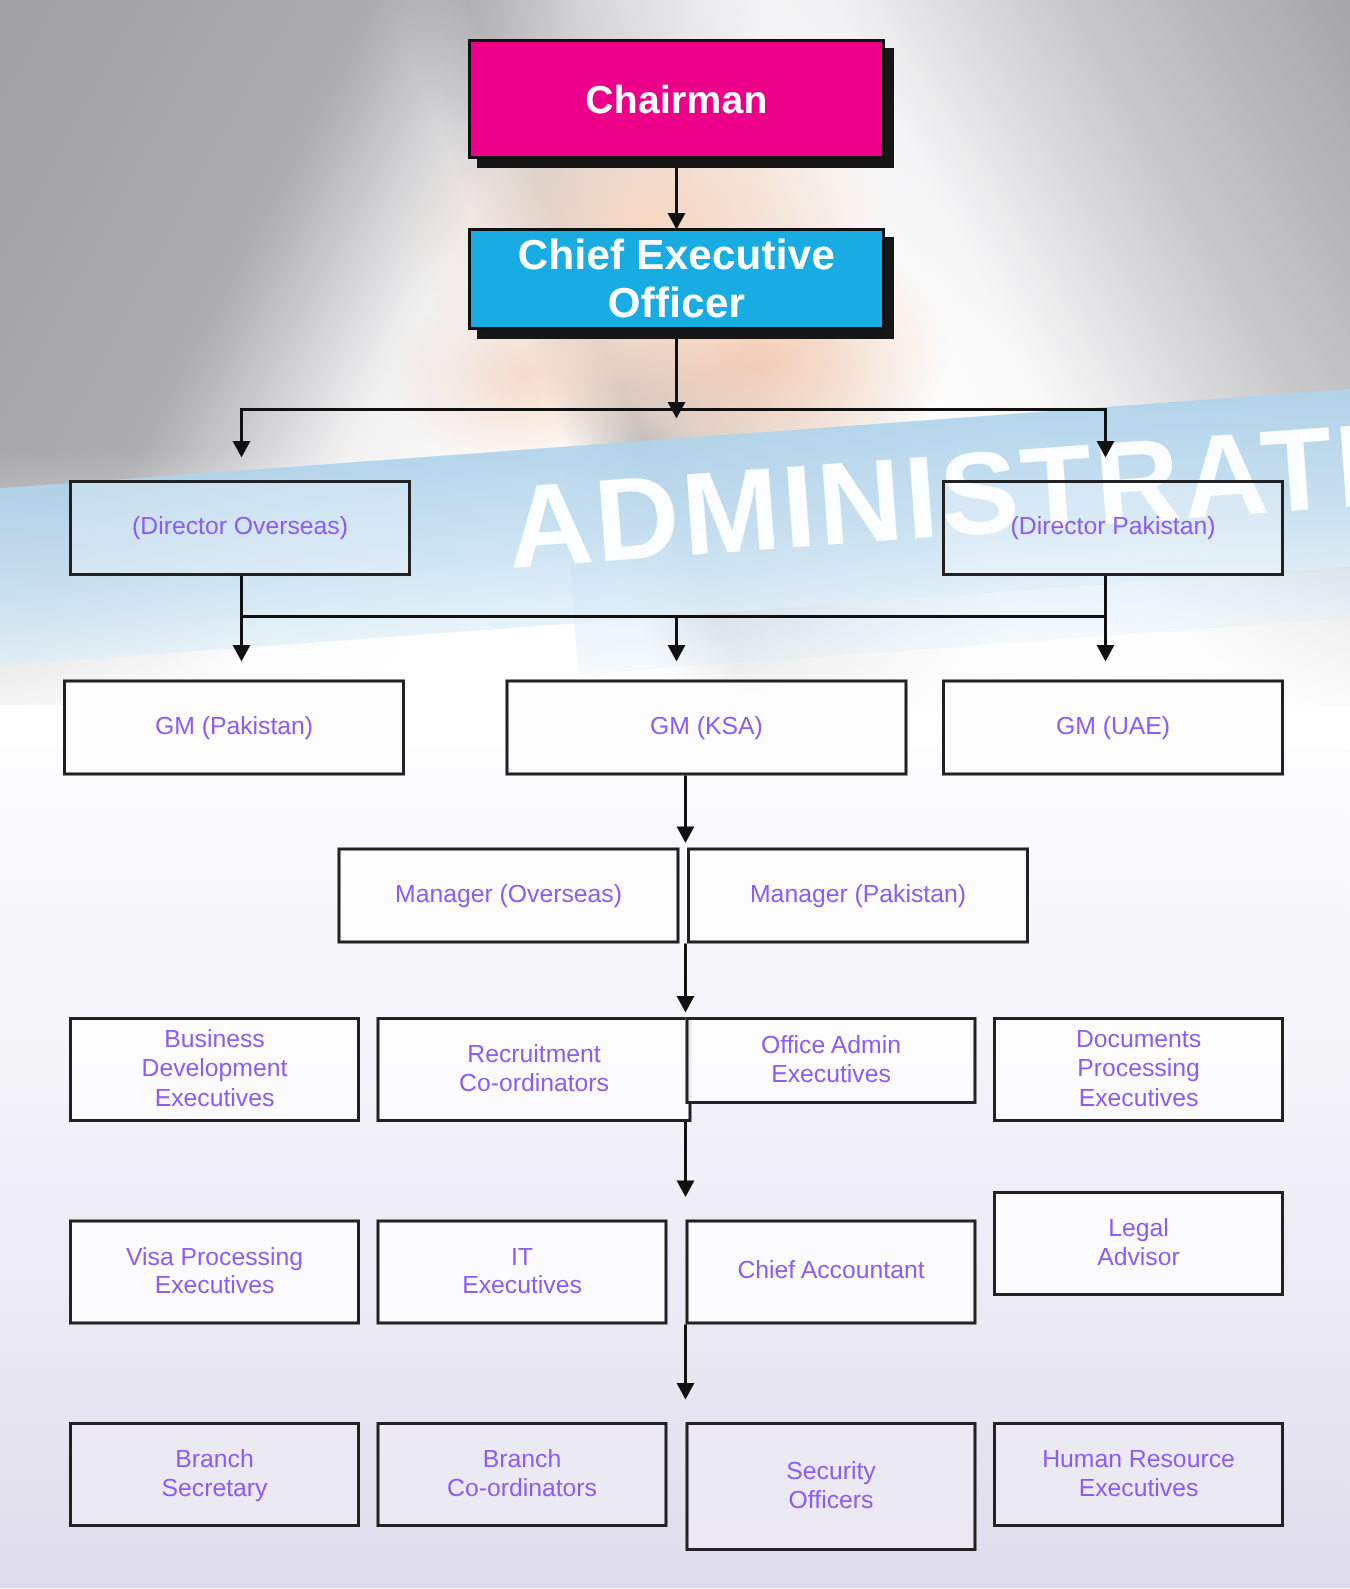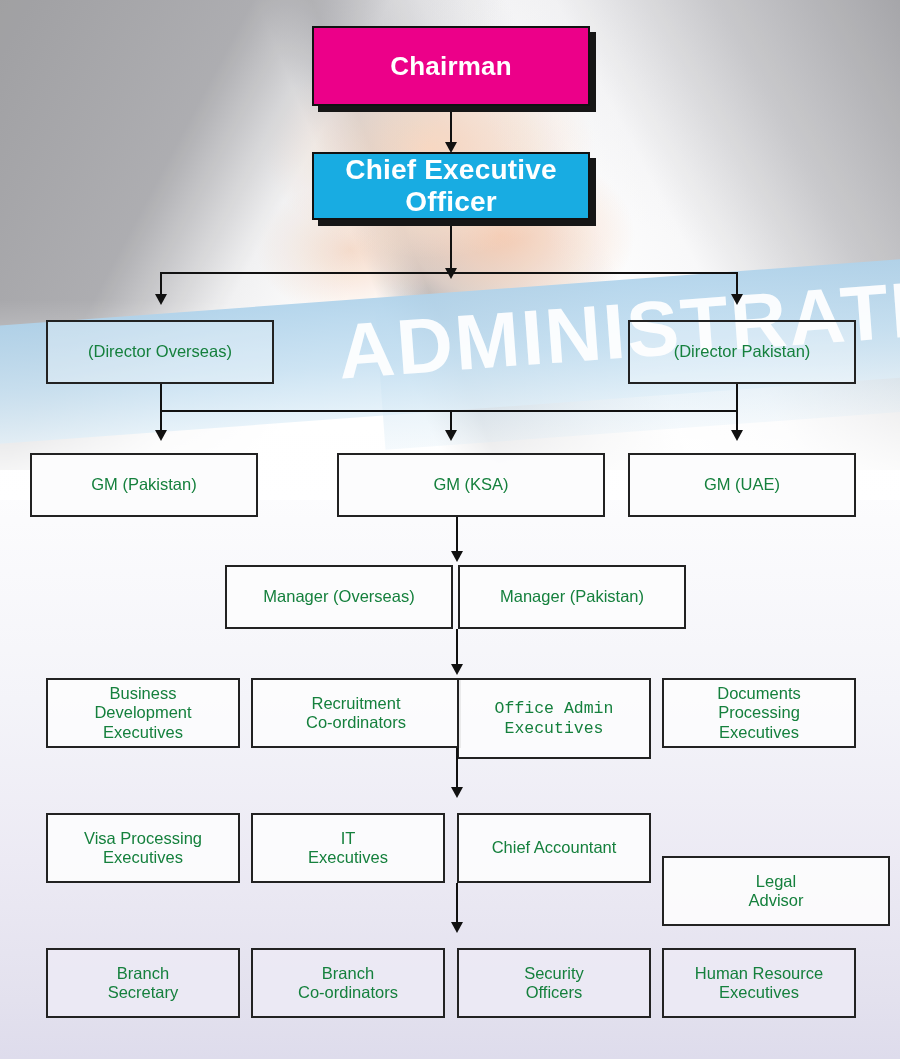--- a/index.html
+++ b/index.html
@@ -95,21 +95,21 @@
 
   
   .node {
     position: absolute;
     box-sizing: border-box;
     display: flex;
     align-items: center;
     justify-content: center;
     text-align: center;
     line-height: 1.16;
-    color: #15803d;
+    color: #8b5cf6;
   }
   .node .lbl { display: block; width: 100%; padding: 0 20px; }
 
   
   .node-hero {
     border: 2px solid #111111;
     box-shadow: 6px 6px 0 0 #161616;
     color: #ffffff;
     font-weight: bold;
     letter-spacing: 0.2px;
@@ -184,21 +184,21 @@
   <div class="vline" style="left:160px; top:384px; height:28px;"></div>
   <div class="vline" style="left:736px; top:384px; height:28px;"></div>
   <div class="hline" style="left:160px; top:410px; width:578px;"></div>
   <div class="vline" style="left:160px; top:410px; height:24px;"></div>
   <div class="arrow" style="left:155px; top:430px;"></div>
   <div class="vline" style="left:450px; top:410px; height:24px;"></div>
   <div class="arrow" style="left:445px; top:430px;"></div>
   <div class="vline" style="left:736px; top:410px; height:24px;"></div>
   <div class="arrow" style="left:731px; top:430px;"></div>
 
-  <div class="node node-plain opaque" style="left:30px; top:453px; width:228px; height:64px;">
+  <div class="node node-plain opaque" style="left:42px; top:453px; width:228px; height:64px;">
     <span class="lbl">GM (Pakistan)</span>
   </div>
   <div class="node node-plain opaque" style="left:337px; top:453px; width:268px; height:64px;">
     <span class="lbl">GM (KSA)</span>
   </div>
   <div class="node node-plain opaque" style="left:628px; top:453px; width:228px; height:64px;">
     <span class="lbl">GM (UAE)</span>
   </div>
 
   <div class="vline" style="left:456px; top:517px; height:38px;"></div>
@@ -219,21 +219,21 @@
       <span>Business Development</span><br>
       <span>Executives</span>
     </span>
   </div>
   <div class="node node-plain opaque" style="left:251px; top:678px; width:210px; height:70px;">
     <span class="lbl">
       <span>Recruitment</span><br>
       <span>Co-ordinators</span>
     </span>
   </div>
-  <div class="node node-plain opaque" style="left:457px; top:678px; width:194px; height:81px;font-family:Liberation Mono, monospace;">
+  <div class="node node-plain opaque" style="left:457px; top:678px; width:194px; height:58px;">
     <span class="lbl">
       <span>Office Admin</span><br>
       <span>Executives</span>
     </span>
   </div>
   <div class="node node-plain opaque" style="left:662px; top:678px; width:194px; height:70px;">
     <span class="lbl">
       <span>Documents Processing</span><br>
       <span>Executives</span>
     </span>
@@ -250,21 +250,21 @@
   </div>
   <div class="node node-plain opaque" style="left:251px; top:813px; width:194px; height:70px;">
     <span class="lbl">
       <span>IT</span><br>
       <span>Executives</span>
     </span>
   </div>
   <div class="node node-plain opaque" style="left:457px; top:813px; width:194px; height:70px;">
     <span class="lbl">Chief Accountant</span>
   </div>
-  <div class="node node-plain opaque" style="left:662px; top:856px; width:228px; height:70px;">
+  <div class="node node-plain opaque" style="left:662px; top:794px; width:194px; height:70px;">
     <span class="lbl">
       <span>Legal</span><br>
       <span>Advisor</span>
     </span>
   </div>
 
   <div class="vline" style="left:456px; top:883px; height:42px;"></div>
   <div class="arrow" style="left:451px; top:922px;"></div>
 
   <div class="node node-plain tinted" style="left:46px; top:948px; width:194px; height:70px;">
@@ -272,21 +272,21 @@
       <span>Branch</span><br>
       <span>Secretary</span>
     </span>
   </div>
   <div class="node node-plain tinted" style="left:251px; top:948px; width:194px; height:70px;">
     <span class="lbl">
       <span>Branch</span><br>
       <span>Co-ordinators</span>
     </span>
   </div>
-  <div class="node node-plain tinted" style="left:457px; top:948px; width:194px; height:70px;">
+  <div class="node node-plain tinted" style="left:457px; top:948px; width:194px; height:86px;">
     <span class="lbl">
       <span>Security</span><br>
       <span>Officers</span>
     </span>
   </div>
   <div class="node node-plain tinted" style="left:662px; top:948px; width:194px; height:70px;">
     <span class="lbl">
       <span>Human Resource</span><br>
       <span>Executives</span>
     </span>

